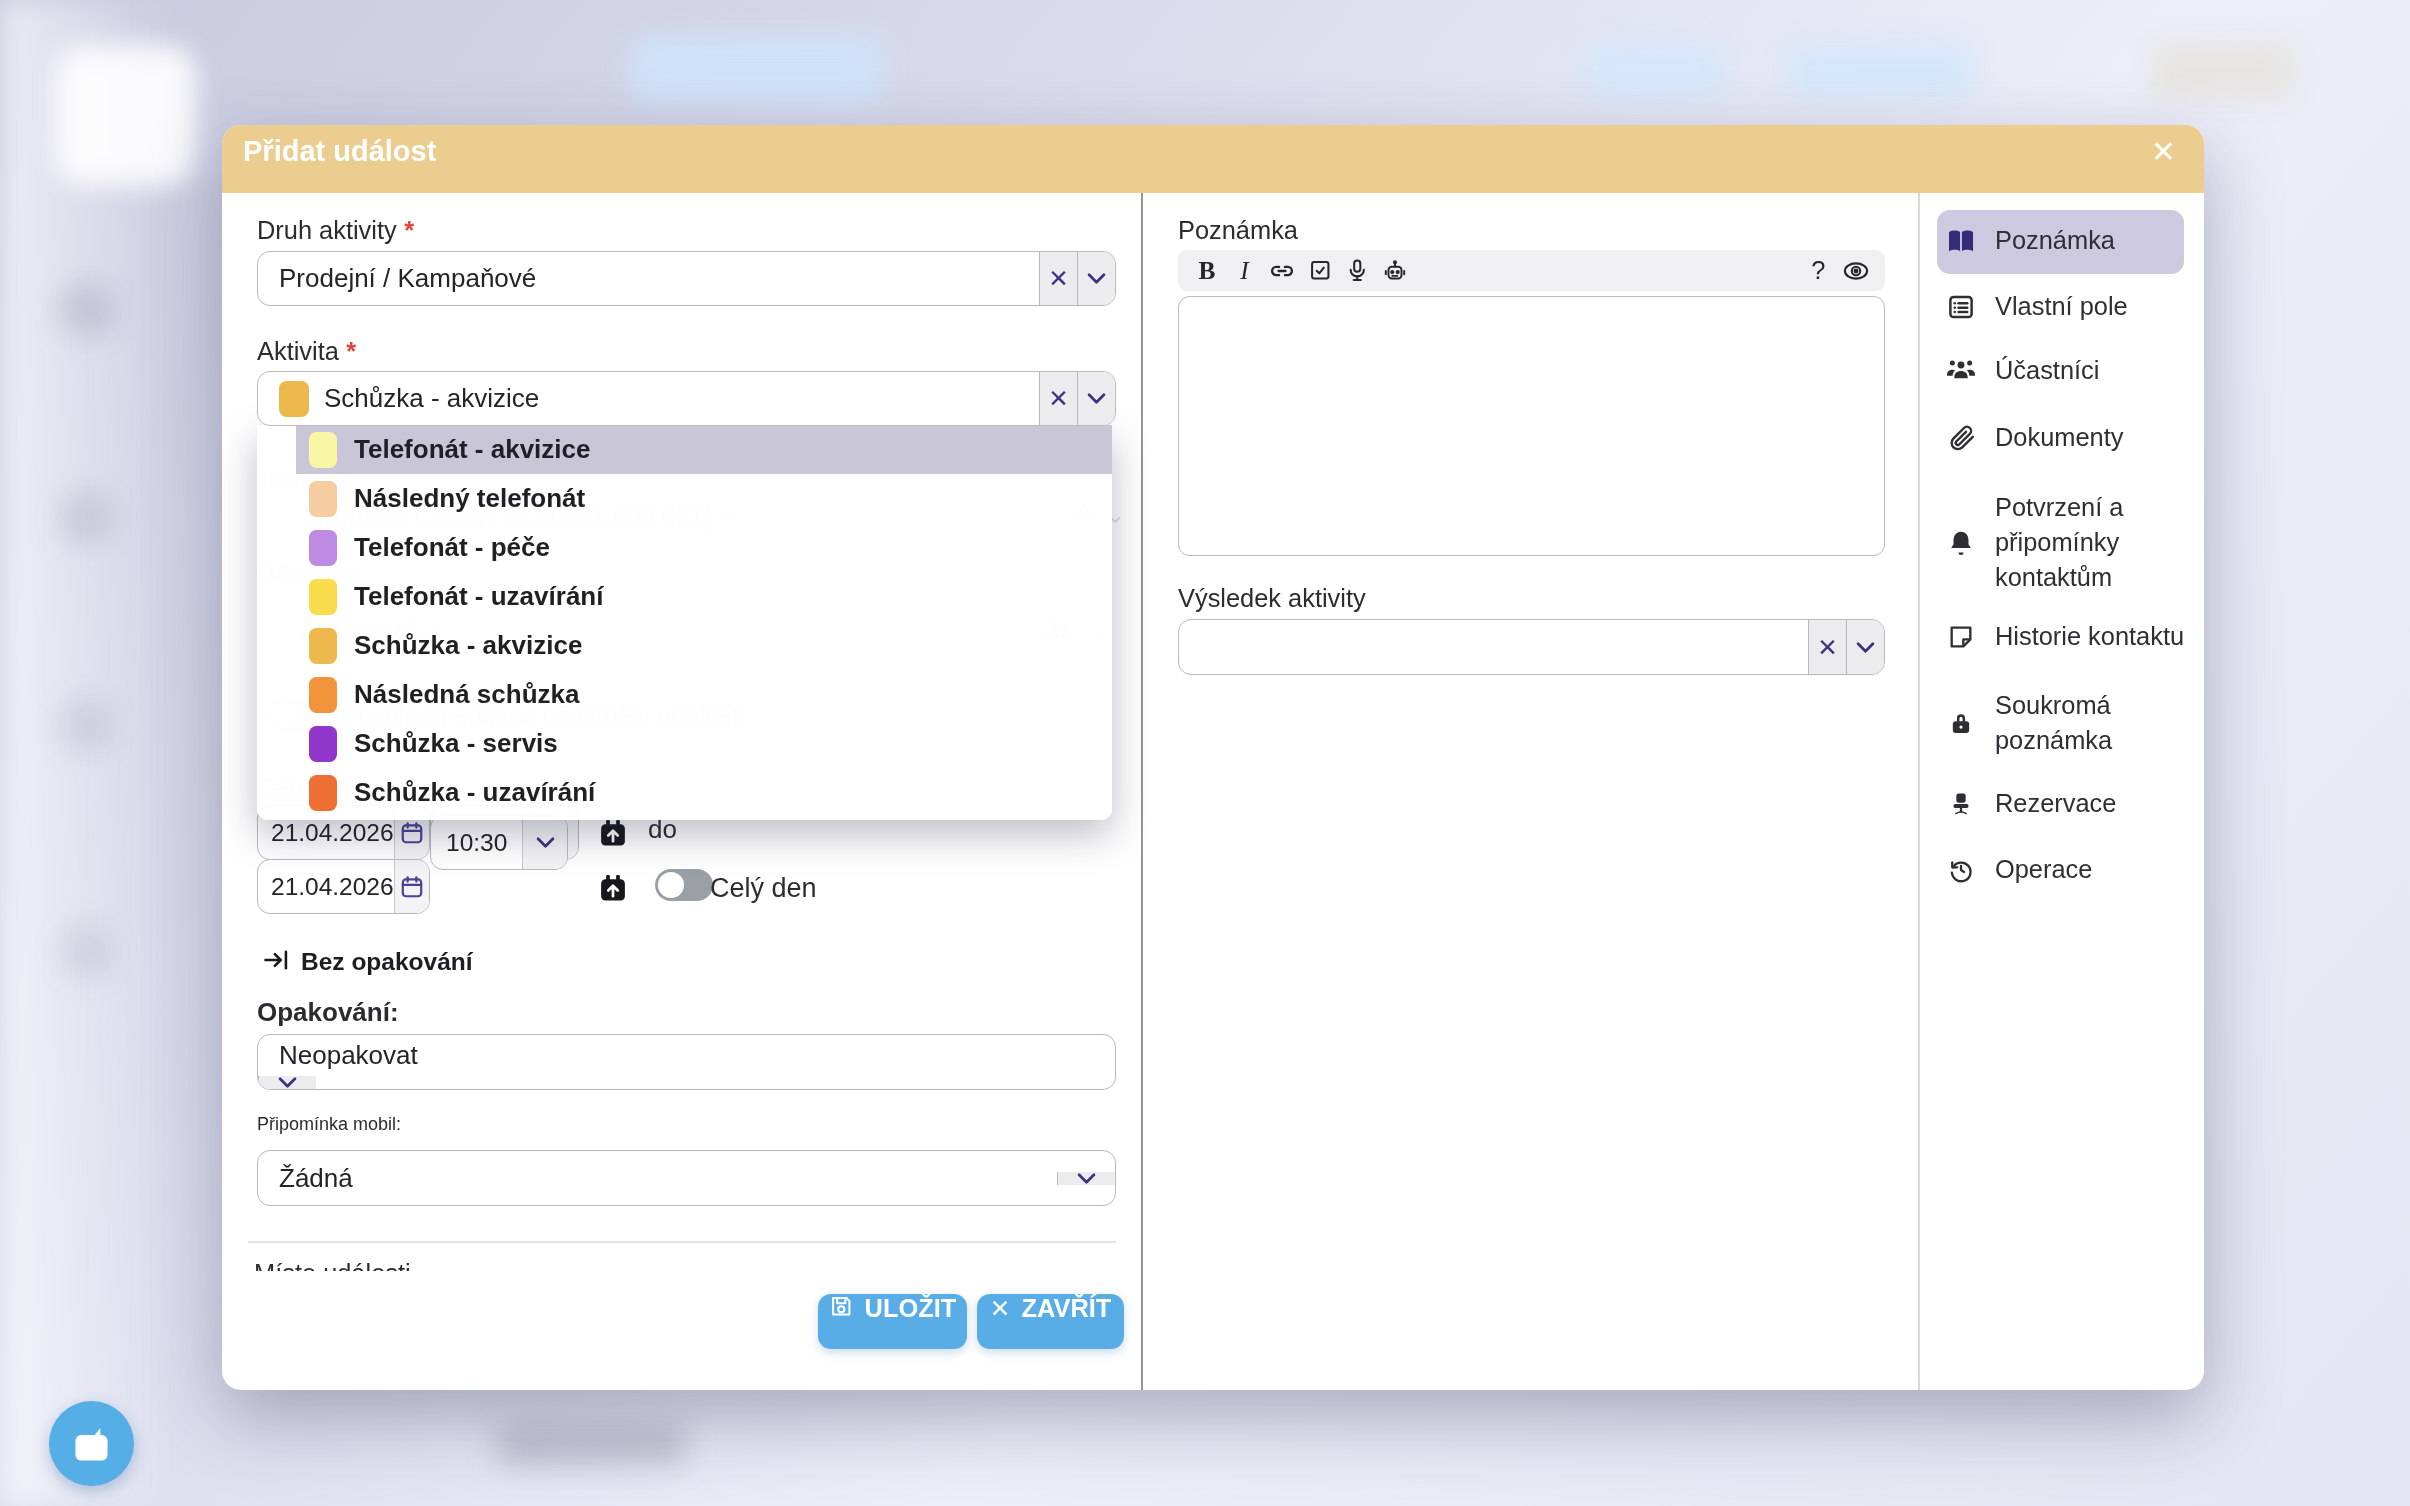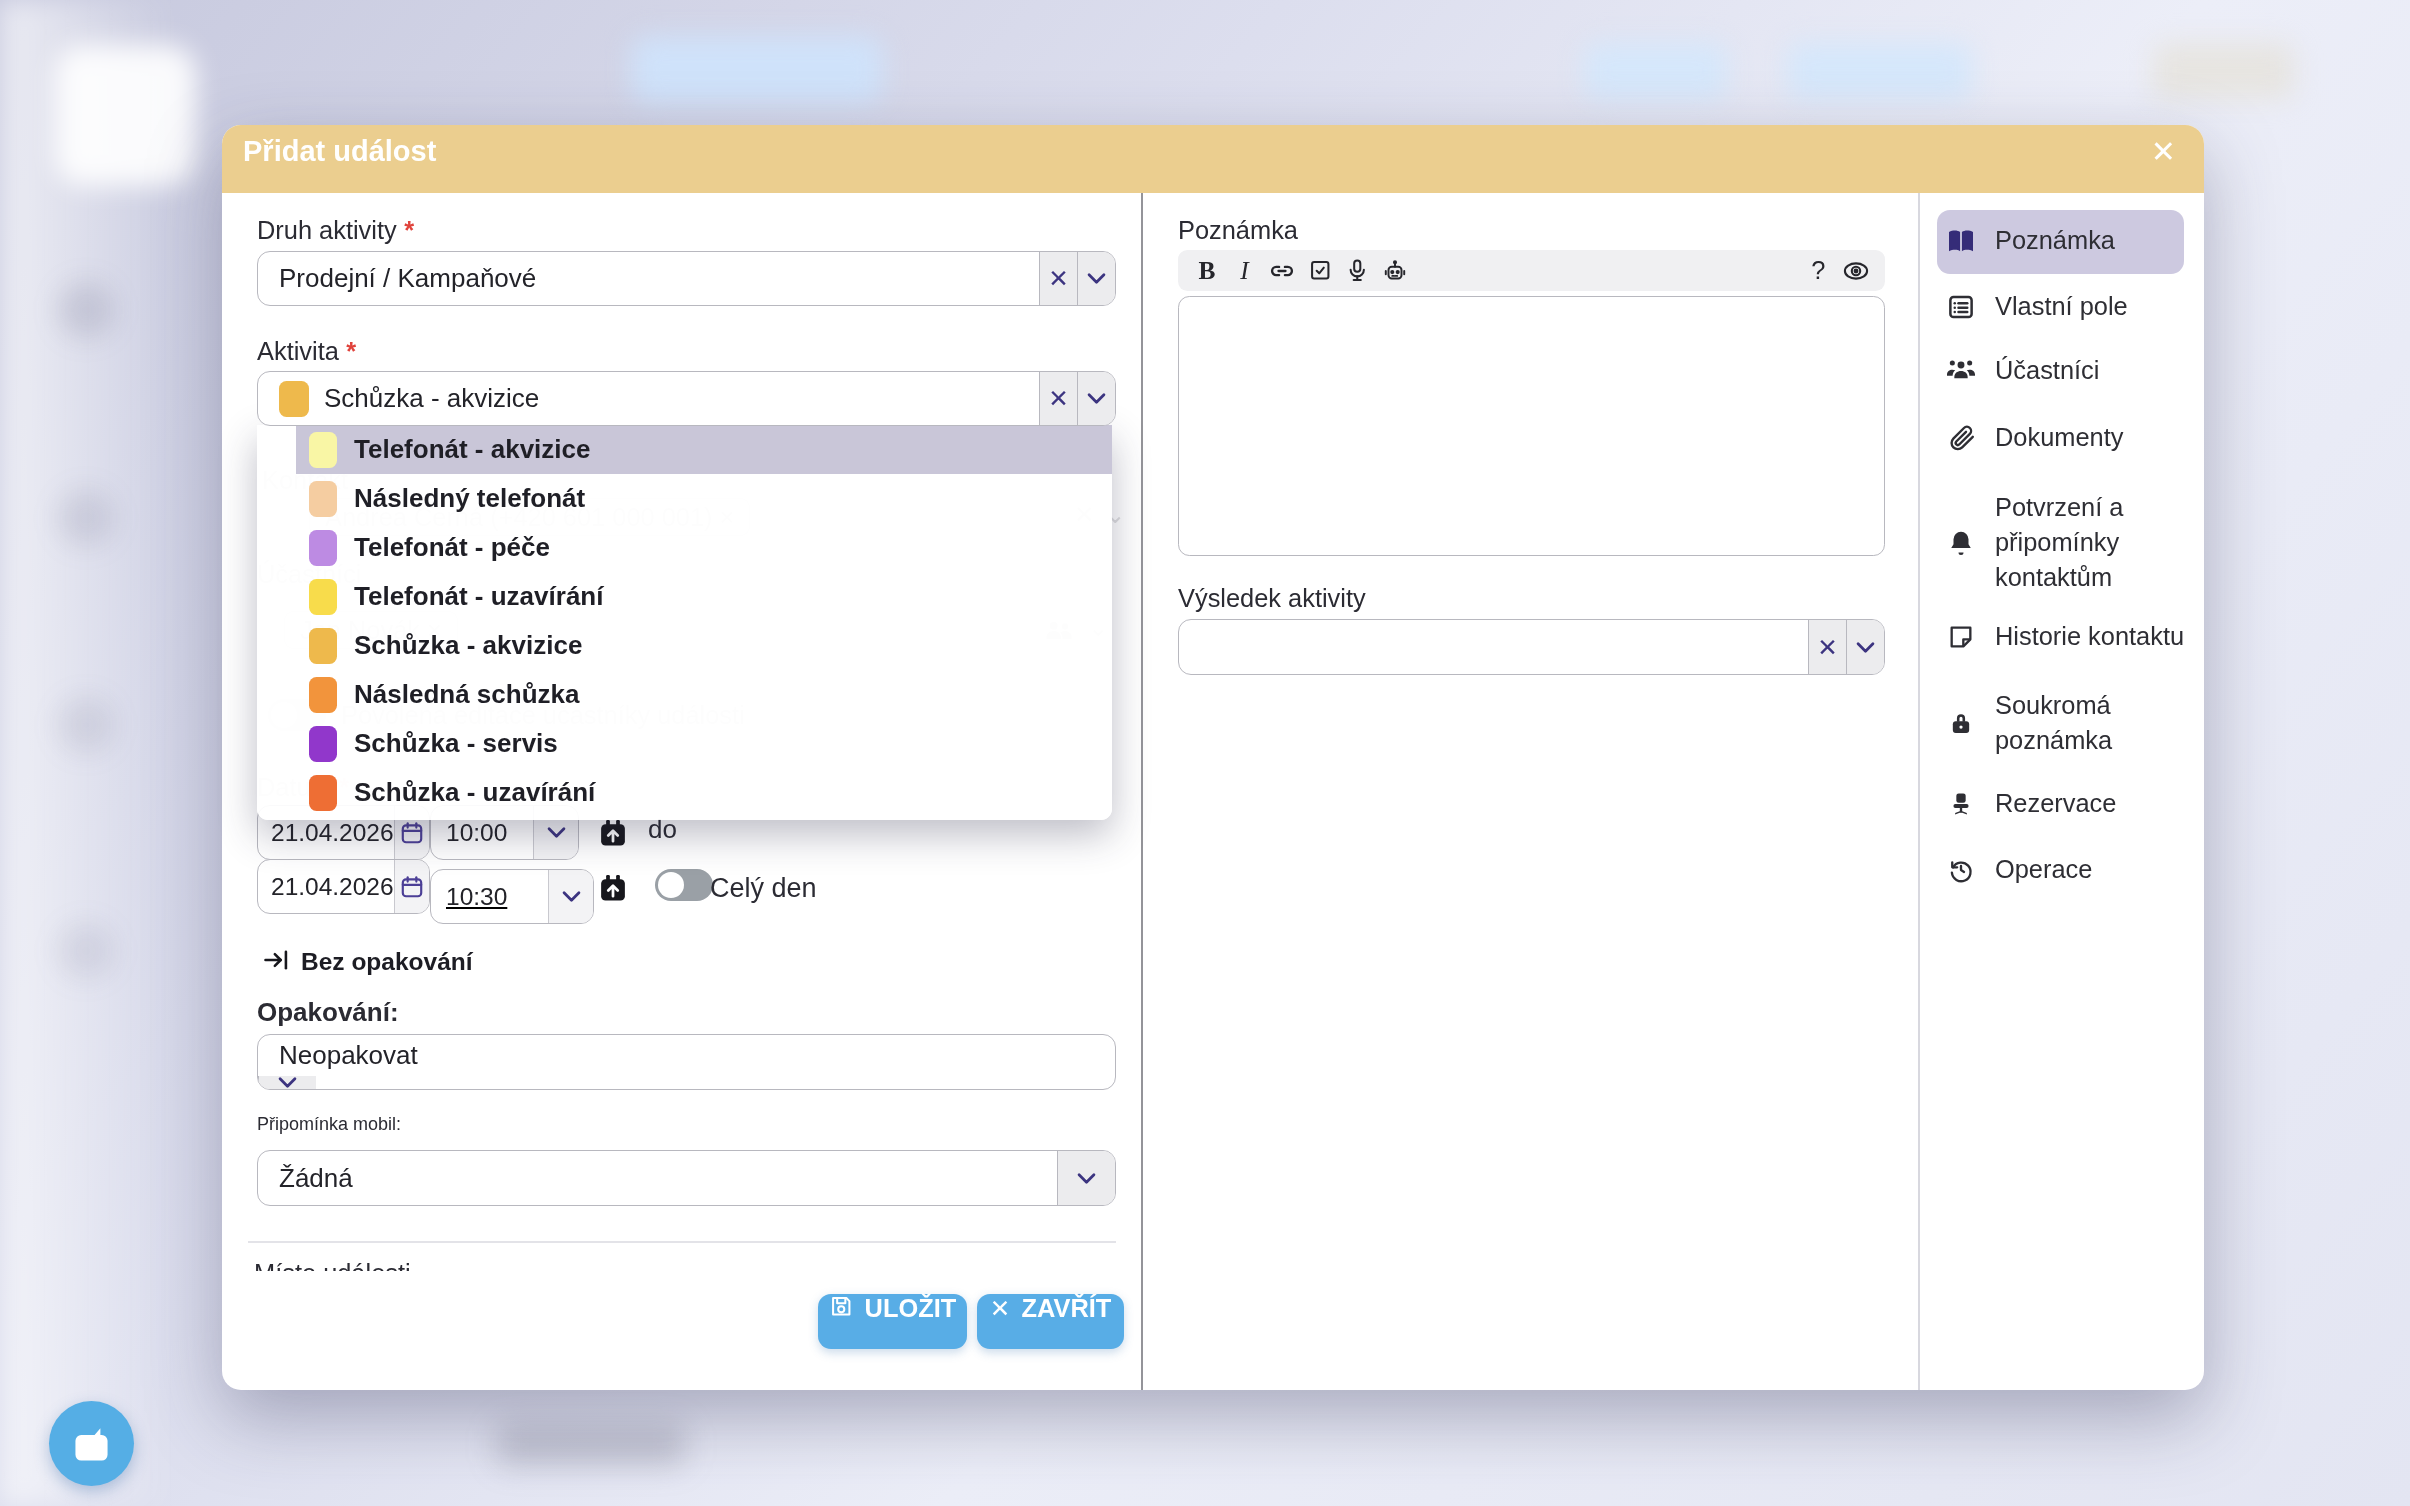--- a/index.html
+++ b/index.html
@@ -205,21 +205,21 @@
           <svg class="i" width="26" height="26" viewBox="0 0 24 24">
             <g fill="none" stroke="#4c3f96" stroke-width="2" stroke-linecap="round">
               <rect x="3.5" y="5" width="17" height="15.5" rx="3"></rect>
               <line x1="8" y1="3" x2="8" y2="7"></line>
               <line x1="16" y1="3" x2="16" y2="7"></line>
               <line x1="3.5" y1="10" x2="20.5" y2="10"></line>
             </g>
           </svg>
         </div>
     </div>
-    <div class="field" style="left:208px;top:744px;width:164px;height:55px;z-index:2;text-decoration:underline;">
+    <div class="field" style="left:208px;top:690px;width:138px;height:55px;z-index:2;">
       <div class="val" style="padding-left:15px;font-size:24.5px;">10:30</div>
       <div class="cell lt" style="width:45px;">
           <svg class="chev" viewBox="0 0 22 14">
             <polyline points="3,3 11,11 19,3"></polyline>
           </svg>
         </div>
     </div>
     <svg class="abs i" style="left:376px;top:748px;" width="30" height="30" viewBox="0 0 24 24">
         <g>
           <rect x="2.5" y="5" width="19" height="17" rx="3.5" fill="#17171c"></rect>
@@ -246,21 +246,21 @@
     <div class="field" style="left:35px;top:909px;width:859px;height:56px;flex-direction:column;">
       <div class="val">Neopakovat</div>
       <div class="cell" style="width:58px;">
           <svg class="chev" viewBox="0 0 22 14">
             <polyline points="3,3 11,11 19,3"></polyline>
           </svg>
         </div>
     </div>
 
     <div class="abs lbl" style="left:35px;top:989px;font-size:18px;">Připomínka mobil:</div>
-    <div class="field" style="left:35px;top:1025px;width:859px;height:56px;">
+    <div class="field" style="left:35px;top:1025px;width:859px;height:56px;align-items:center;">
       <div class="val">Žádná</div>
       <div class="cell" style="width:58px;">
           <svg class="chev" viewBox="0 0 22 14">
             <polyline points="3,3 11,11 19,3"></polyline>
           </svg>
         </div>
     </div>
 
     <div class="abs" style="left:26px;top:1116px;width:868px;height:1.9px;background:#e3e3e8;"></div>
     <div class="abs" style="left:32px;top:1134px;width:377px;height:12.2px;overflow:hidden;">

